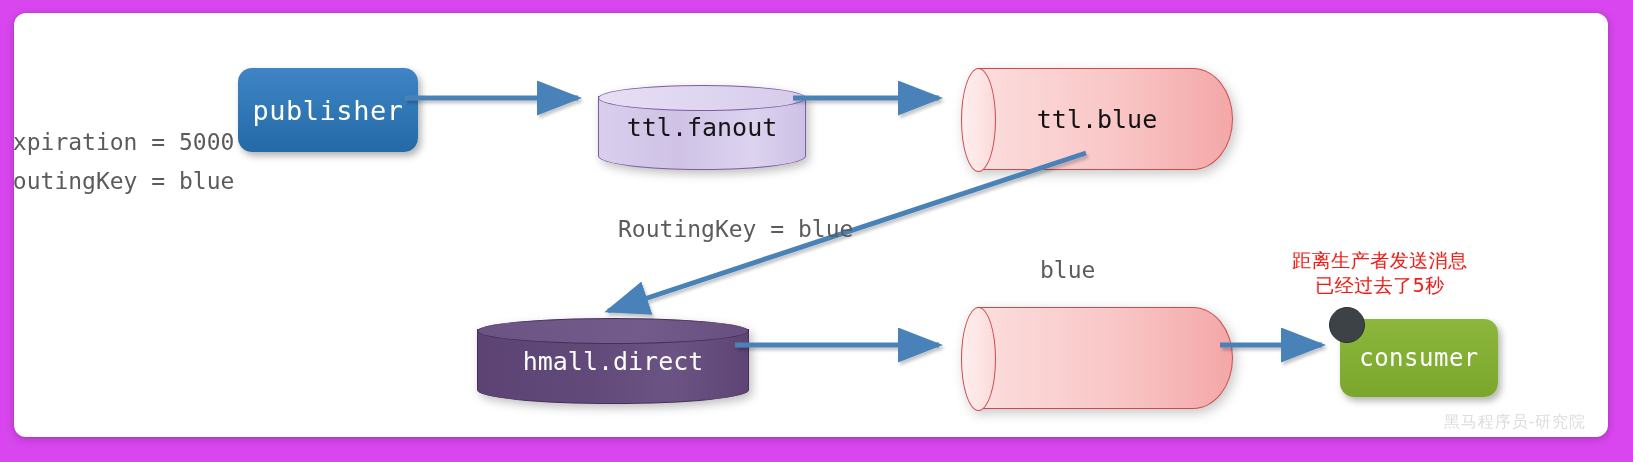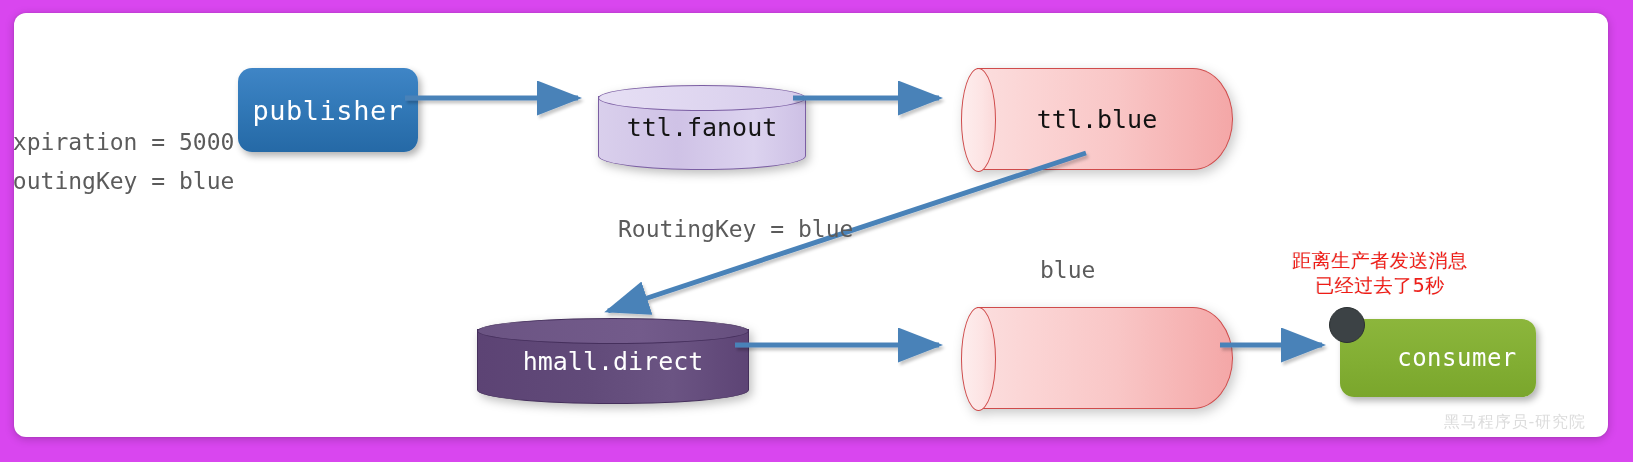--- a/index.html
+++ b/index.html
@@ -61,21 +61,20 @@
     height: 84px;
     background: linear-gradient(180deg, #3f85c6 0%, #3279b8 45%, #2569a6 100%);
   }
   #consumer-node {
     left: 1326px;
     top: 306px;
     width: 158px;
     height: 78px;
     background: linear-gradient(180deg, #8cb63c 0%, #82ae33 55%, #7aa62c 100%);
     font-size: 24px;
-    padding-left: 38px;
   }
   #consumer-anchor {
     position: absolute;
     left: -11px;
     top: -12px;
     width: 34px;
     height: 34px;
     border-radius: 50%;
     background: #3c4245;
     border: 1px solid #2b3032;

